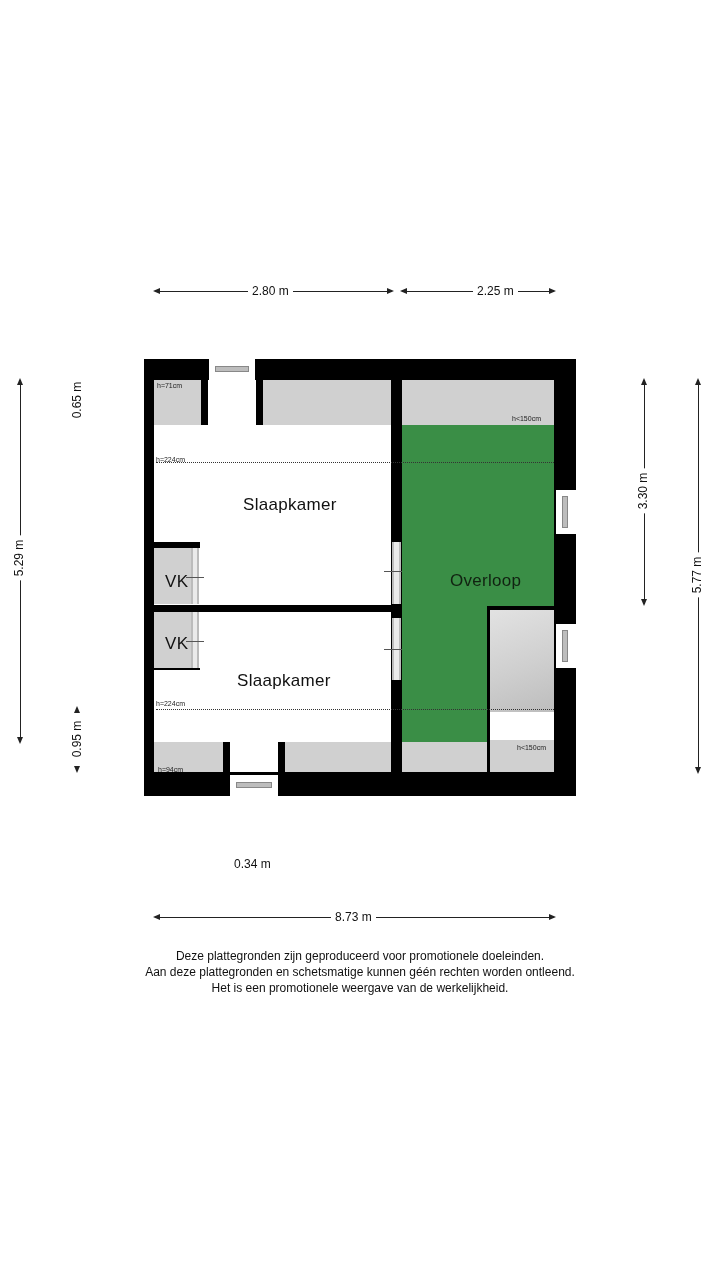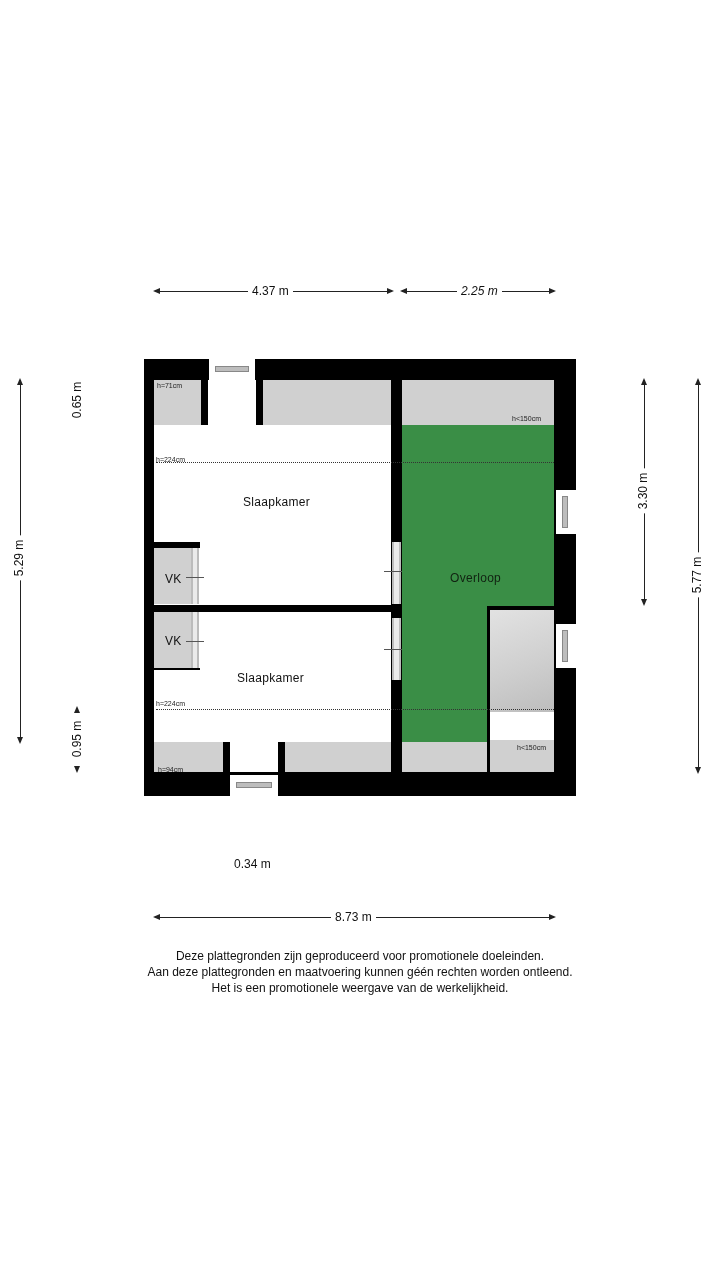--- a/index.html
+++ b/index.html
@@ -13,46 +13,46 @@
   .green { position: absolute; background: #3a8e46; }
   .hdim { position: absolute; height: 1px; background: #222; }
   .vdim { position: absolute; width: 1px; background: #222; }
   .arrow-l, .arrow-r, .arrow-u, .arrow-d { position: absolute; width: 0; height: 0; }
   .arrow-l { border-top: 3px solid transparent; border-bottom: 3px solid transparent; border-right: 7px solid #222; }
   .arrow-r { border-top: 3px solid transparent; border-bottom: 3px solid transparent; border-left: 7px solid #222; }
   .arrow-u { border-left: 3px solid transparent; border-right: 3px solid transparent; border-bottom: 7px solid #222; }
   .arrow-d { border-left: 3px solid transparent; border-right: 3px solid transparent; border-top: 7px solid #222; }
   .dimlabel { position: absolute; background: #fff; font-size: 12px; color: #111; padding: 0 4px; white-space: nowrap; }
   .vlabel { position: absolute; font-size: 12px; color: #111; white-space: nowrap; transform: rotate(-90deg); transform-origin: center center; background: #fff; padding: 0 4px; }
-  .room-label { position: absolute; font-size: 12px; letter-spacing: 0.3px; color: #111; white-space: nowrap; }
+  .room-label { position: absolute; font-size: 17px; letter-spacing: 0.3px; color: #111; white-space: nowrap; }
   .hnote { position: absolute; font-size: 7px; color: #222; white-space: nowrap; }
   .dotted { position: absolute; height: 0; border-top: 1px dotted #333; }
   .window-h { position: absolute; background: #fff; }
   .window-h .pane { position: absolute; left: 6px; right: 6px; top: 7px; height: 4px; background: #bdbdbd; border: 1px solid #888; }
   .window-v { position: absolute; background: #fff; }
   .window-v .pane { position: absolute; top: 6px; bottom: 6px; left: 6px; width: 4px; background: #bdbdbd; border: 1px solid #888; }
   .door-v { position: absolute; background: #eaeaea; border-left: 2px solid #bbb; border-right: 2px solid #bbb; }
   .tick { position: absolute; height: 1px; background: #555; }
   .stairs { position: absolute; background: linear-gradient(160deg, #e2e2e2 0%, #cfcfcf 55%, #bdbdbd 100%); }
   .disclaimer { position: absolute; left: 0; width: 720px; text-align: center; font-size: 12px; line-height: 16px; color: #111; }
 </style>
 </head>
 <body>
 
 <div>
   <div class="hdim" style="left:156px; top:291px; width:236px;"></div>
   <div class="arrow-l" style="left:153px; top:288px;"></div>
   <div class="arrow-r" style="left:387px; top:288px;"></div>
-  <div class="dimlabel" style="left:248px; top:284px;">4.37 m</div>
+  <div class="dimlabel" style="left:248px; top:284px;">2.80 m</div>
 </div>
 <div>
   <div class="hdim" style="left:402px; top:291px; width:152px;"></div>
   <div class="arrow-l" style="left:400px; top:288px;"></div>
   <div class="arrow-r" style="left:549px; top:288px;"></div>
-  <div class="dimlabel" style="left:457px; top:284px;font-style:italic;">2.25 m</div>
+  <div class="dimlabel" style="left:473px; top:284px;">2.25 m</div>
 </div>
 
 <div>
   <div class="vdim" style="left:20px; top:380px; height:362px;"></div>
   <div class="arrow-u" style="left:17px; top:378px;"></div>
   <div class="arrow-d" style="left:17px; top:737px;"></div>
   <div class="vlabel" style="left:-3px; top:551px;">5.29 m</div>
 </div>
 <div class="vlabel" style="left:55px; top:393px;">0.65 m</div>
 <div>
@@ -154,15 +154,15 @@
 <div class="dimlabel" style="left:230px; top:857px;">0.34 m</div>
 <div>
   <div class="hdim" style="left:156px; top:917px; width:398px;"></div>
   <div class="arrow-l" style="left:153px; top:914px;"></div>
   <div class="arrow-r" style="left:549px; top:914px;"></div>
   <div class="dimlabel" style="left:331px; top:910px;">8.73 m</div>
 </div>
 
 <div>
   <div class="disclaimer" style="top:948px;">Deze plattegronden zijn geproduceerd voor promotionele doeleinden.</div>
-  <div class="disclaimer" style="top:964px;">Aan deze plattegronden en maatvoering kunnen géén rechten worden ontleend.</div>
+  <div class="disclaimer" style="top:964px;">Aan deze plattegronden en schetsmatige kunnen géén rechten worden ontleend.</div>
   <div class="disclaimer" style="top:980px;">Het is een promotionele weergave van de werkelijkheid.</div>
 </div>
 
 </body></html>

